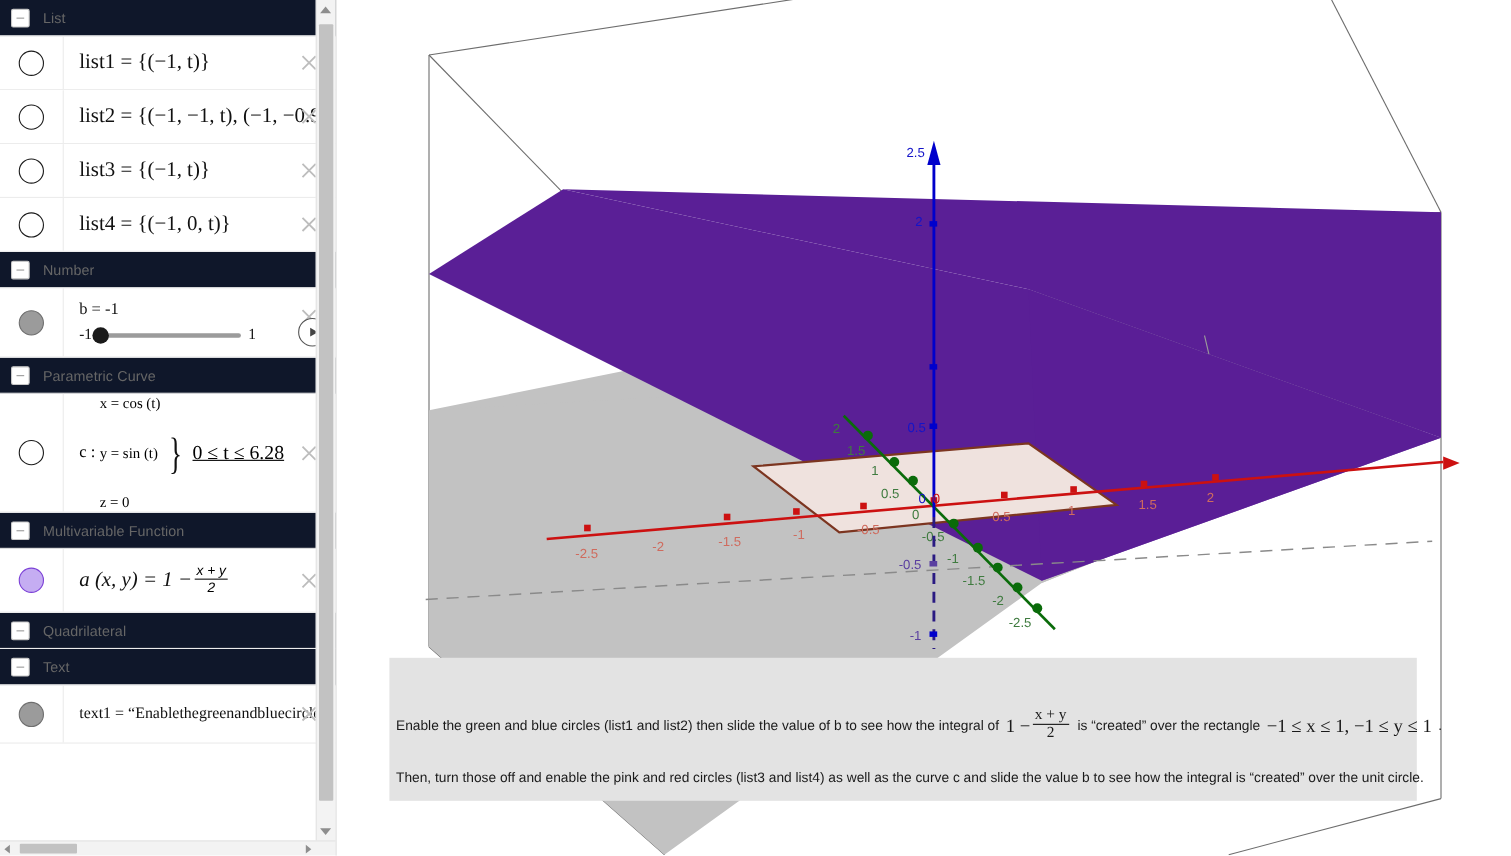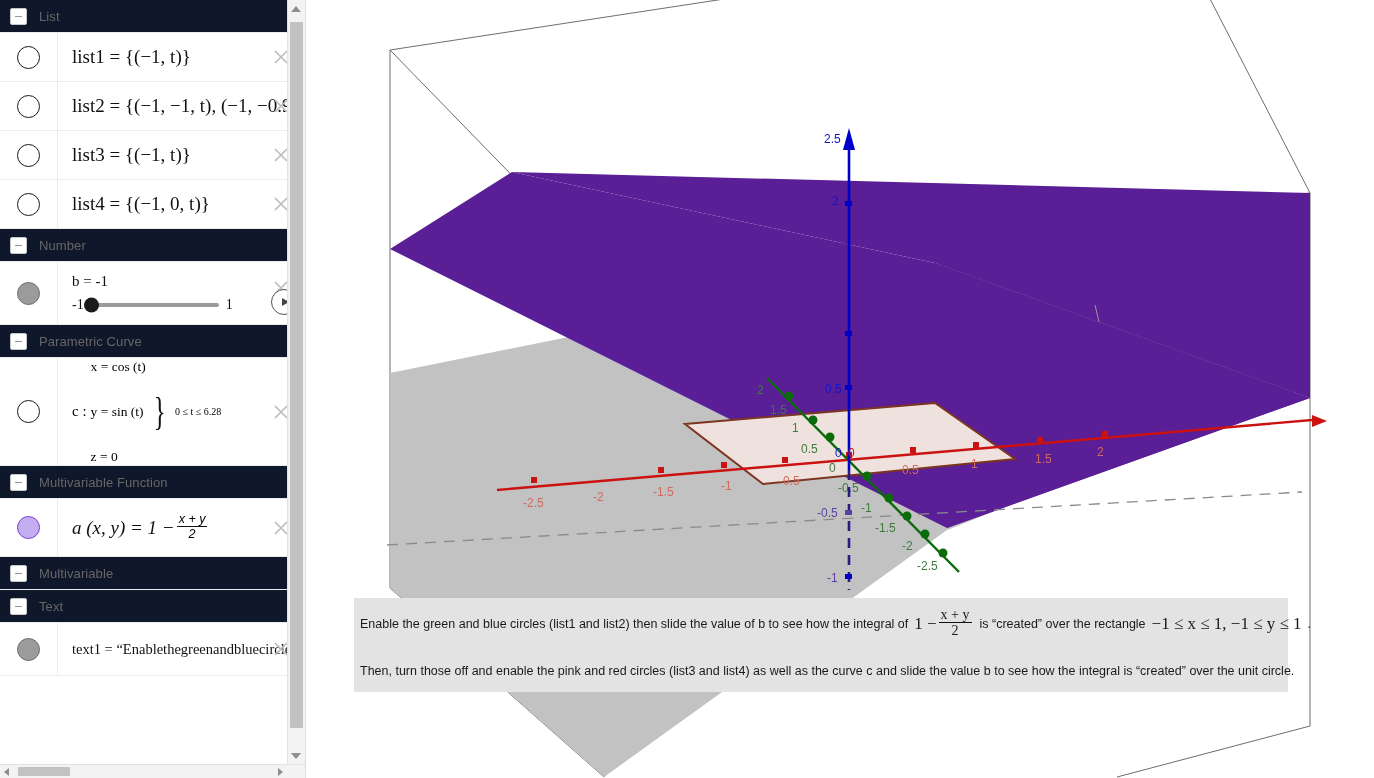--- a/index.html
+++ b/index.html
@@ -84,21 +84,21 @@
   }
 
   
   .pc-row{min-height:86px;}
   .pc-wrap{display:flex;align-items:center;gap:4px;}
   .pc-name{font-family:"Liberation Serif", serif;font-size:15px;}
   .pc-eqs{display:flex;flex-direction:column;font-family:"Liberation Serif", serif;
           font-size:13.5px;line-height:17px;gap:28px;}
   .brace{font-size:40px;font-family:"Liberation Serif", serif;color:#111;line-height:40px;
          transform:scaleX(.62);display:inline-block;}
-  .pc-range{font-family:"Liberation Serif", serif;font-size:10px;margin-left:2px;}
+  .pc-range{font-family:"Liberation Serif", serif;font-size:18px;margin-left:2px;text-decoration:underline;}
 
   .mvf-row{min-height:57px;font-style:italic;}
   .text-row{min-height:52px;}
   .text-val{font-family:"Liberation Serif", serif;font-size:14.5px;color:#111;
             white-space:nowrap;overflow:hidden;max-width:215px;}
 
   
   .vbar{position:absolute;right:0;top:0;width:17px;height:765px;background:#f3f3f3;
         border-left:1px solid #e3e3e3;}
   .vbar .thumb{position:absolute;left:2px;top:22px;width:13px;height:706px;background:#c2c2c2;border-radius:1px;}
@@ -116,21 +116,21 @@
   .view3d{position:absolute;left:327px;top:0;width:1047px;height:778px;background:#fff;overflow:hidden;}
   .view3d svg{display:block;}
 
   
   .annot{
     position:absolute;left:354px;top:598px;width:934px;
     background:#e3e3e3;padding:10px 6px 12px 6px;box-sizing:border-box;
   }
   .annot .line{font-size:12.5px;color:#1a1a1a;line-height:18px;
                white-space:nowrap;display:flex;align-items:center;}
-  .annot .l1{margin-bottom:22px;}
+  .annot .l1{margin-bottom:22px;margin-top:36px;}
   .annot .mtext{font-family:"Liberation Serif", serif;font-size:17px;margin:0 6px;display:inline-flex;align-items:center;}
   .annot .mtext .frac .num{font-size:14px;line-height:15px;}
   .annot .mtext .frac .den{font-size:14px;line-height:16px;}
 </style>
 </head>
 <body>
 
 <div class="app">
 
   <div class="sidebar">
@@ -284,21 +284,21 @@
           <svg width="20" height="20" viewBox="0 0 20 20">
               <path d="M4 4 L16 16 M16 4 L4 16" stroke="#bdbdbd" stroke-width="1.7" fill="none"></path>
             </svg>
         </span>
       </div>
 
       <div class="group-head">
         <div class="collapse-box">
             <i></i>
           </div>
-        <div class="group-title">Multivariable</div>
+        <div class="group-title">Quadrilateral</div>
       </div>
 
 
       <div class="group-head">
         <div class="collapse-box">
             <i></i>
           </div>
         <div class="group-title">Text</div>
       </div>
 

